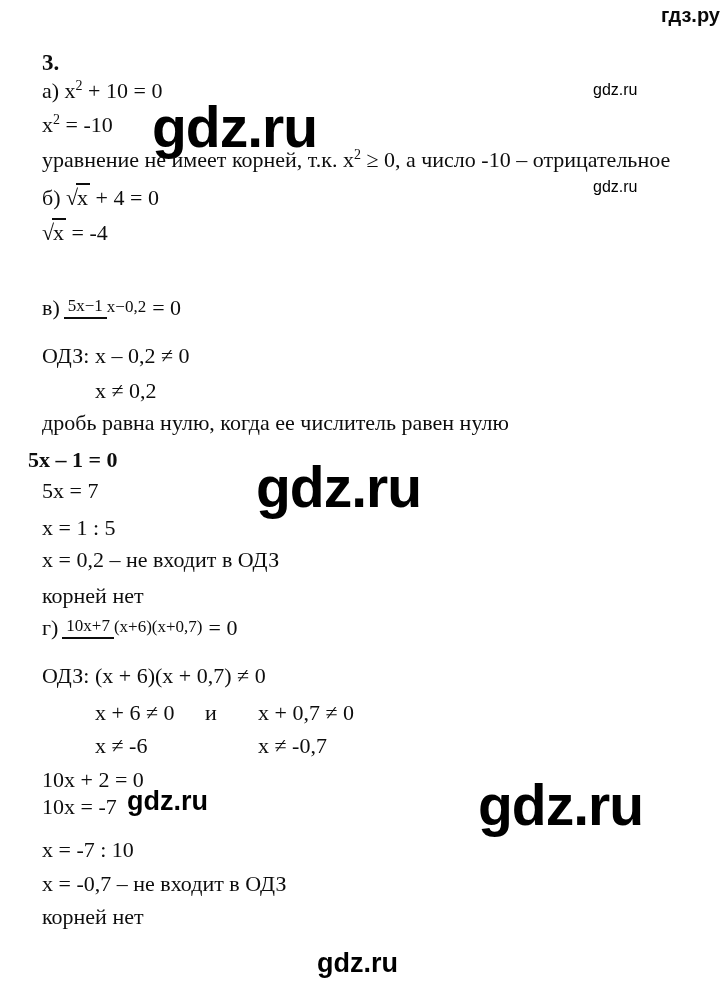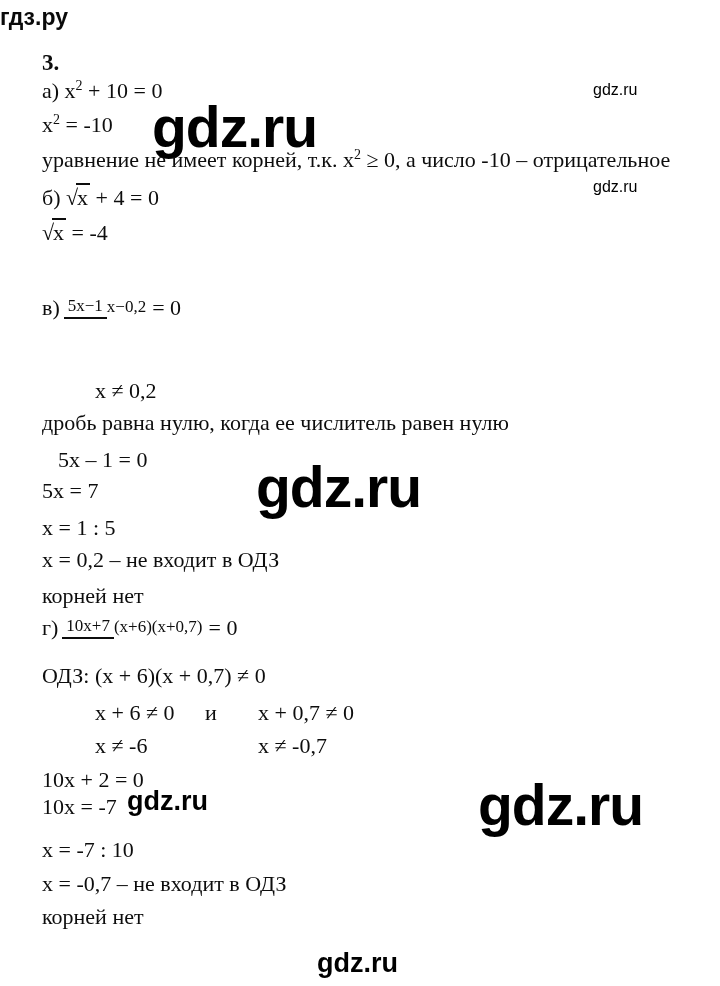--- a/index.html
+++ b/index.html
@@ -1,19 +1,19 @@
 <!DOCTYPE html>
 <html><head>
 <meta charset="utf-8">
 <style>
   html,body{margin:0;padding:0;background:#ffffff;}
   .page{position:relative;width:720px;height:986px;background:#ffffff;overflow:hidden;
         font-family:"Liberation Serif",serif;color:#0d0d0d;}
-  .site-header{position:absolute;top:4px;left:0;width:720px;text-align:left;
-        font-family:"Liberation Sans",sans-serif;font-weight:bold;font-size:23px;color:#0a0a0a;}
+  .site-header{position:absolute;top:4px;left:0;width:720px;text-align:right;
+        font-family:"Liberation Sans",sans-serif;font-weight:bold;font-size:20px;color:#0a0a0a;}
   .line{position:absolute;white-space:nowrap;font-size:22px;line-height:1.1;}
   .bold{font-weight:bold;}
   sup{font-size:14px;line-height:0;vertical-align:super;}
   .sqrt-sign{letter-spacing:-2px;}
   .sqrt-rad{border-top:2px solid #0d0d0d;padding:0 2px 0 1px;}
   .math-row{position:absolute;display:flex;align-items:center;white-space:nowrap;
         font-size:22px;line-height:1.1;}
   .frac{display:inline-flex;flex-direction:row;text-align:center;
         font-size:17px;line-height:1.1;margin:0 6px 0 4px;}
   .frac .num{border-bottom:2px solid #0d0d0d;padding:0 4px 1px;}
@@ -48,23 +48,24 @@
   <div class="line" style="left:42px;top:221px;"><span class="sqrt-sign">√</span><span class="sqrt-rad">x</span><span> = -4</span></div>
 
   <div class="math-row" style="left:42px;top:296px;">
     <span>в)</span>
     <span class="frac">
       <span class="num">5x−1</span>
       <span class="den">x−0,2</span>
     </span>
     <span>= 0</span>
   </div>
+  <div class="line" style="left:42px;top:344px;">ОДЗ: x – 0,2 ≠ 0</div>
   <div class="line" style="left:95px;top:379px;">x ≠ 0,2</div>
   <div class="line" style="left:42px;top:411px;">дробь равна нулю, когда ее числитель равен нулю</div>
-  <div class="line" style="left:58px;top:448px;">5x – 1 = 0</div>
+  <div class="line" style="left:28px;top:448px;font-weight:bold;">5x – 1 = 0</div>
   <div class="line" style="left:42px;top:479px;">5x = 7</div>
   <div class="line" style="left:42px;top:516px;">x = 1 : 5</div>
   <div class="line" style="left:42px;top:548px;">x = 0,2 – не входит в ОДЗ</div>
   <div class="line" style="left:42px;top:584px;">корней нет</div>
 
   <div class="math-row" style="left:42px;top:616px;">
     <span>г)</span>
     <span class="frac">
       <span class="num">10x+7</span>
       <span class="den">(x+6)(x+0,7)</span>

